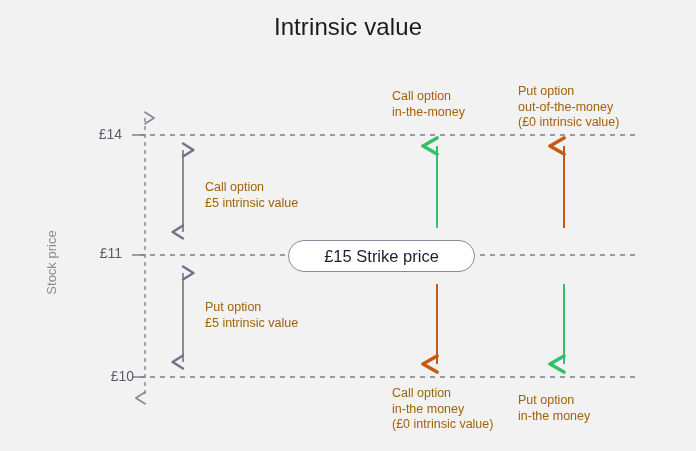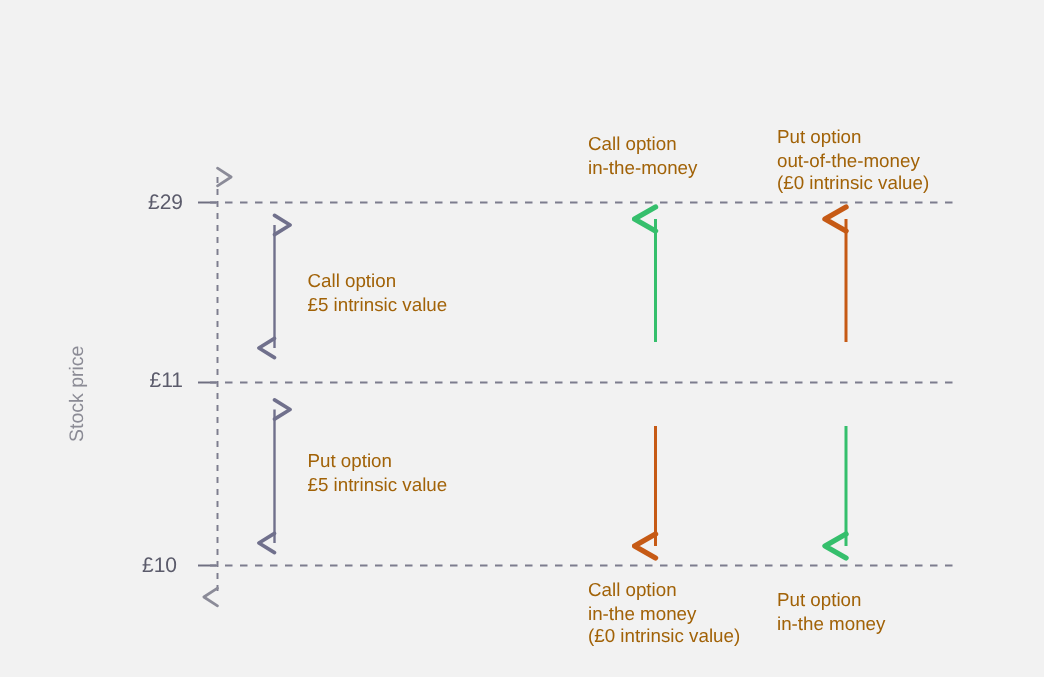--- a/index.html
+++ b/index.html
@@ -34,21 +34,21 @@
 
   .tick-label{
     position:absolute;
     font-size:14px;
     color:#5b5b6b;
     text-align:right;
     width:60px;
   }
   .tick25{left:62px;top:126px;}
   .tick15{left:62px;top:245px;}
-  .tick10{left:58px;top:368px;}
+  .tick10{left:74px;top:368px;}
 
   .note{
     position:absolute;
     font-size:12.5px;
     line-height:15.5px;
     color:#a16207;
     white-space:pre-line;
   }
   .note-call-left{left:205px;top:180px;}
   .note-put-left{left:205px;top:300px;}
@@ -70,20 +70,21 @@
   .strike-pill span{
     font-size:16.5px;
     color:#1f1f2b;
   }
 </style>
 </head>
 <body>
 
 <div id="stage">
 
+  <div class="title">Intrinsic value</div>
 
   <svg class="layer" viewBox="0 0 696 451">
     <defs>
       <marker id="ah-green-up" markerWidth="10" markerHeight="10" refX="5" refY="8" orient="auto">
         <path d="M1,8 L5,1 L9,8" fill="none" stroke="#35bf6c" stroke-width="1.8" stroke-linecap="round" stroke-linejoin="round"></path>
       </marker>
       <marker id="ah-green-down" markerWidth="10" markerHeight="10" refX="5" refY="2" orient="auto">
         <path d="M1,2 L5,9 L9,2" fill="none" stroke="#35bf6c" stroke-width="1.8" stroke-linecap="round" stroke-linejoin="round"></path>
       </marker>
       <marker id="ah-orange-up" markerWidth="10" markerHeight="10" refX="5" refY="8" orient="auto">
@@ -120,34 +121,37 @@
     <line x1="183" y1="273" x2="183" y2="362" stroke="#70708c" stroke-width="1.6" marker-start="url(#ah-grey-up)" marker-end="url(#ah-grey-down)"></line>
 
     <line x1="437" y1="228" x2="437" y2="146" stroke="#35bf6c" stroke-width="2" marker-end="url(#ah-green-up)"></line>
     <line x1="564" y1="228" x2="564" y2="146" stroke="#c65a15" stroke-width="2" marker-end="url(#ah-orange-up)"></line>
     <line x1="437" y1="284" x2="437" y2="364" stroke="#c65a15" stroke-width="2" marker-end="url(#ah-orange-down)"></line>
     <line x1="564" y1="284" x2="564" y2="364" stroke="#35bf6c" stroke-width="2" marker-end="url(#ah-green-down)"></line>
   </svg>
 
   <div class="axis-title">Stock price</div>
 
-  <div class="tick-label tick25">£29</div>
+  <div class="tick-label tick25">£14</div>
   <div class="tick-label tick15">£11</div>
   <div class="tick-label tick10">£10</div>
 
   <div class="note note-call-left">Call option
 £5 intrinsic value</div>
   <div class="note note-put-left">Put option
 £5 intrinsic value</div>
 
   <div class="note note-call-top">Call option
 in-the-money</div>
   <div class="note note-put-top">Put option
 out-of-the-money
 (£0 intrinsic value)</div>
   <div class="note note-call-bottom">Call option
 in-the money
 (£0 intrinsic value)</div>
   <div class="note note-put-bottom">Put option
 in-the money</div>
 
+  <div class="strike-pill">
+    <span>£15 Strike price</span>
+  </div>
 
 </div>
 
 </body></html>

